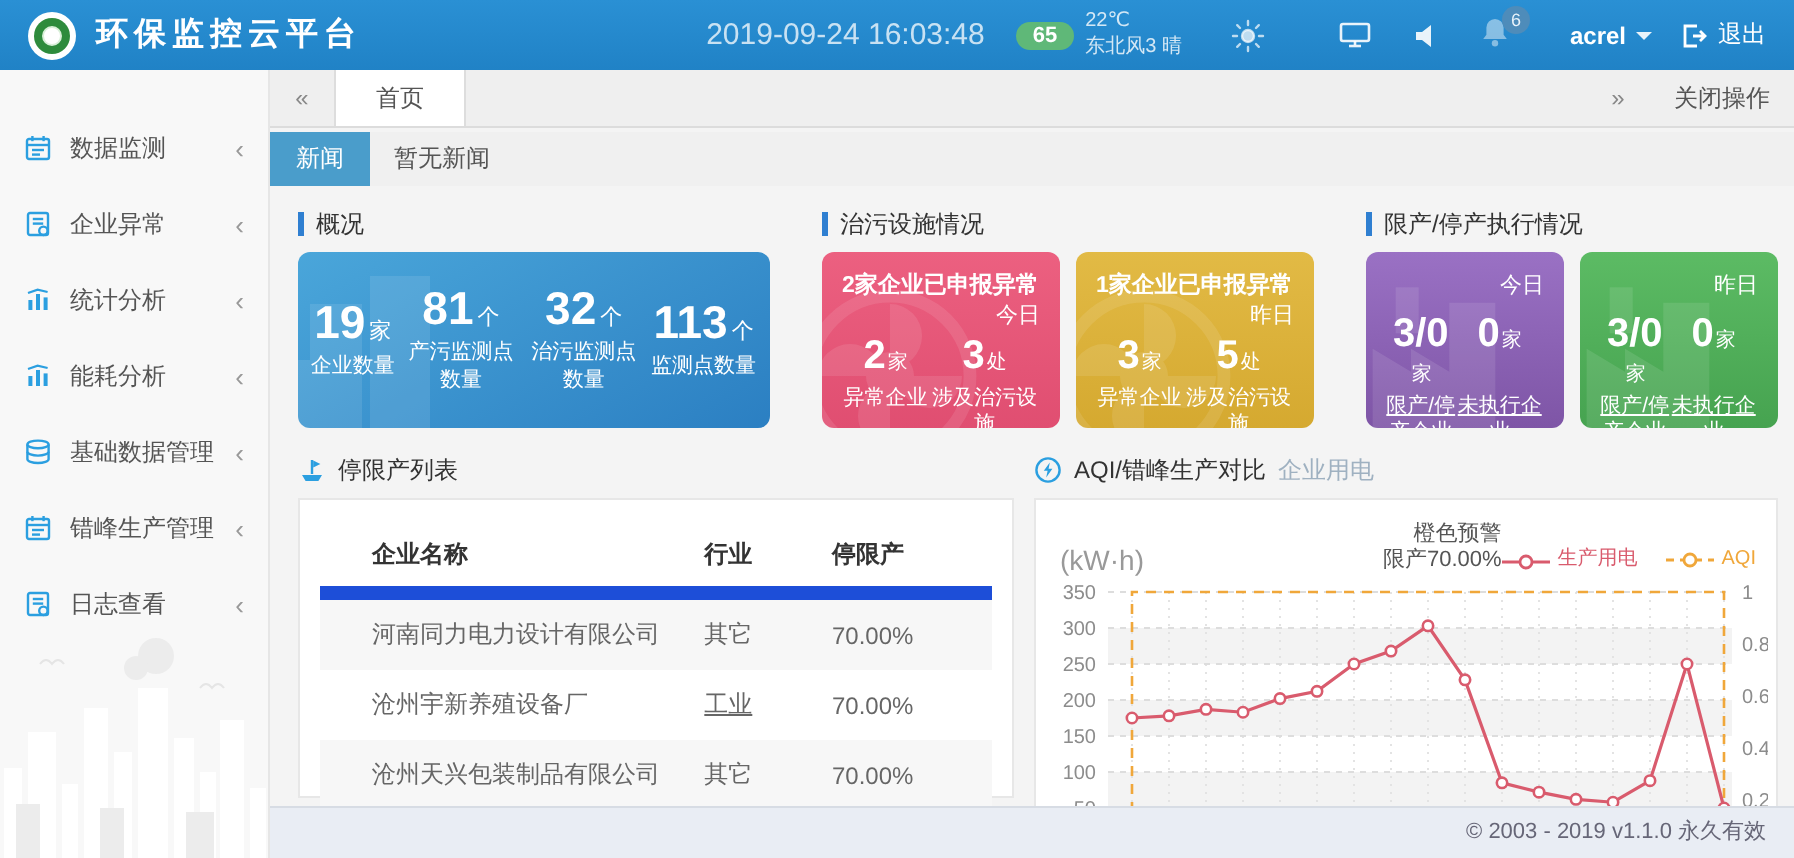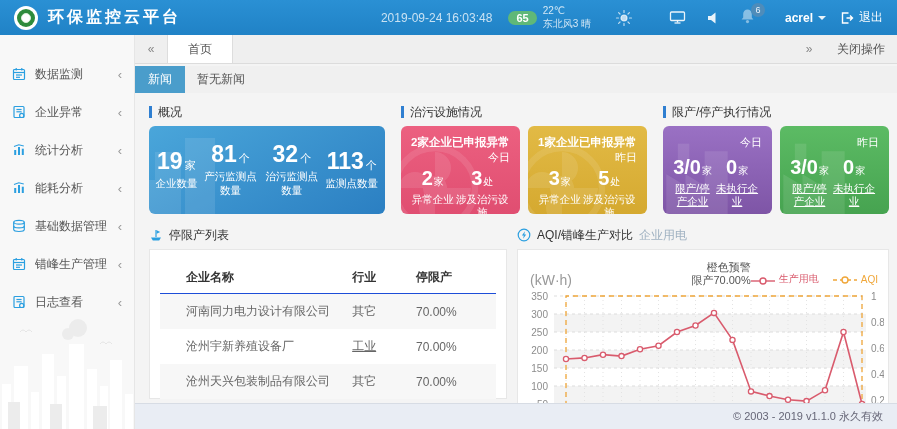--- a/index.html
+++ b/index.html
@@ -15,21 +15,21 @@
     display:flex; align-items:center; padding:0 14px; z-index:20;
   }
   .logo { width:24px; height:24px; border-radius:50%; background:#fff;
     display:flex; align-items:center; justify-content:center; flex:0 0 auto; }
   .logo-inner { width:18px; height:18px; border-radius:50%; background:#2e8b3c;
     display:flex; align-items:center; justify-content:center; }
   .logo-core { width:10px; height:10px; border-radius:50%; background:#fff;
     border:1.5px solid #d8efd8; }
   .app-title { color:#fff; font-size:16px; font-weight:bold; letter-spacing:3px; margin-left:10px; }
   .hdr-spacer { flex:1; }
-  .hdr-datetime { color:rgba(255,255,255,.75); font-size:12px; margin-right:16px; }
+  .hdr-datetime { color:rgba(255,255,255,.75); font-size:15px; margin-right:16px; }
   .weather { display:flex; align-items:center; margin-right:14px; }
   .aqi-badge { background:#5fb878; color:#fff; font-size:11px; font-weight:bold;
     border-radius:9px; padding:1px 8px; margin-right:6px; }
   .weather-txt { font-size:10px; line-height:1.25; color:rgba(255,255,255,.8); }
   .hdr-icon { display:inline-flex; align-items:center; justify-content:center; margin:0 10px; }
   .hdr-icon svg { display:block; }
   .bell-wrap { position:relative; margin:0 12px 0 10px; }
   .badge-count { position:absolute; top:-5px; right:-10px; background:#4e8cba; color:#e8f2fa;
     width:14px; height:14px; border-radius:50%; font-size:9px; line-height:14px; text-align:center; }
   .user { color:#fff; font-size:12px; font-weight:bold; margin:0 14px 0 18px; display:flex; align-items:center; cursor:pointer;}
@@ -55,21 +55,21 @@
   .tab { background:#fff; border-left:1px solid #ddd; border-right:1px solid #ddd;
     padding:0 20px; display:flex; align-items:center; color:#555; cursor:pointer; }
   .tab-spacer { flex:1; }
   .close-ops { display:flex; align-items:center; padding:0 12px; color:#555; cursor:pointer; }
   .newsbar { height:27px; margin-top:2px; background:#f0f0f0; display:flex; align-items:center; }
   .news-label { background:#4a9dcb; color:#fff; height:100%; width:50px; display:flex;
     align-items:center; justify-content:center; font-size:12px; }
   .news-content { margin-left:12px; color:#555; }
   .content { padding:12px 8px 0 14px; }
   
-  .row1 { display:flex; gap:16px; }
+  .row1 { display:flex; gap:26px; }
   .sec-title { display:flex; align-items:center; height:14px; margin-bottom:7px; }
   .sec-bar { width:3px; height:12px; background:#2f7fd1; }
   .sec-text { margin-left:6px; color:#333; font-size:12px; }
   .sec-sub { margin-left:6px; color:#9fb1c1; font-size:12px; }
   .sec-overview { width:236px; } .sec-pollution { width:246px; } .sec-limit { flex:1; }
   .cards { display:flex; gap:8px; }
   .bigcard { position:relative; overflow:hidden; border-radius:6px; height:88px; color:#fff; }
   .ov-card { width:100%; background:linear-gradient(150deg,#4aa6da,#2b7fc2);
     display:flex; align-items:center; padding:0 4px; }
   .wm { position:absolute; opacity:.10; fill:#fff; }
@@ -90,21 +90,21 @@
   .mini-val { font-size:20px; font-weight:bold; line-height:1.15; }
   .mini-unit { font-size:10px; font-weight:normal; margin-left:1px; }
   .mini-label { font-size:10.5px; line-height:1.25; margin-top:1px; }
   .card-link { text-decoration:underline; cursor:pointer; }
   
   .row2 { display:flex; gap:10px; margin-top:14px; }
   .sec-table { width:360px; } .sec-chart { flex:1; }
   .panel { background:#fff; border:1px solid #e7e7e7; }
   .table-panel { height:150px; padding:12px 10px; }
   table { width:100%; border-collapse:collapse; font-size:12px; }
-  th { text-align:left; color:#333; font-weight:bold; padding:7px 4px; border-bottom:1px solid #1d4ed8; }
+  th { text-align:left; color:#333; font-weight:bold; padding:7px 4px; border-bottom:7px solid #1d4ed8; }
   td { color:#666; padding:9px 4px; }
   tr.zebra td { background:#f7f7f7; }
   th.c-name,td.c-name { padding-left:26px; width:56%; }
   th.c-ind,td.c-ind { width:19%; }
   .u { text-decoration:underline; }
   .chart-panel { height:168px; padding:8px 4px 0 6px; }
   .chart-head { display:flex; align-items:flex-end; height:30px; padding:0 6px; }
   .axis-name { color:#999; font-size:14px; width:64px; }
   .chart-anno { flex:1; text-align:right; color:#555; font-size:11px; line-height:1.25; }
   .legend { display:flex; gap:14px; align-items:center; padding-bottom:2px; }

